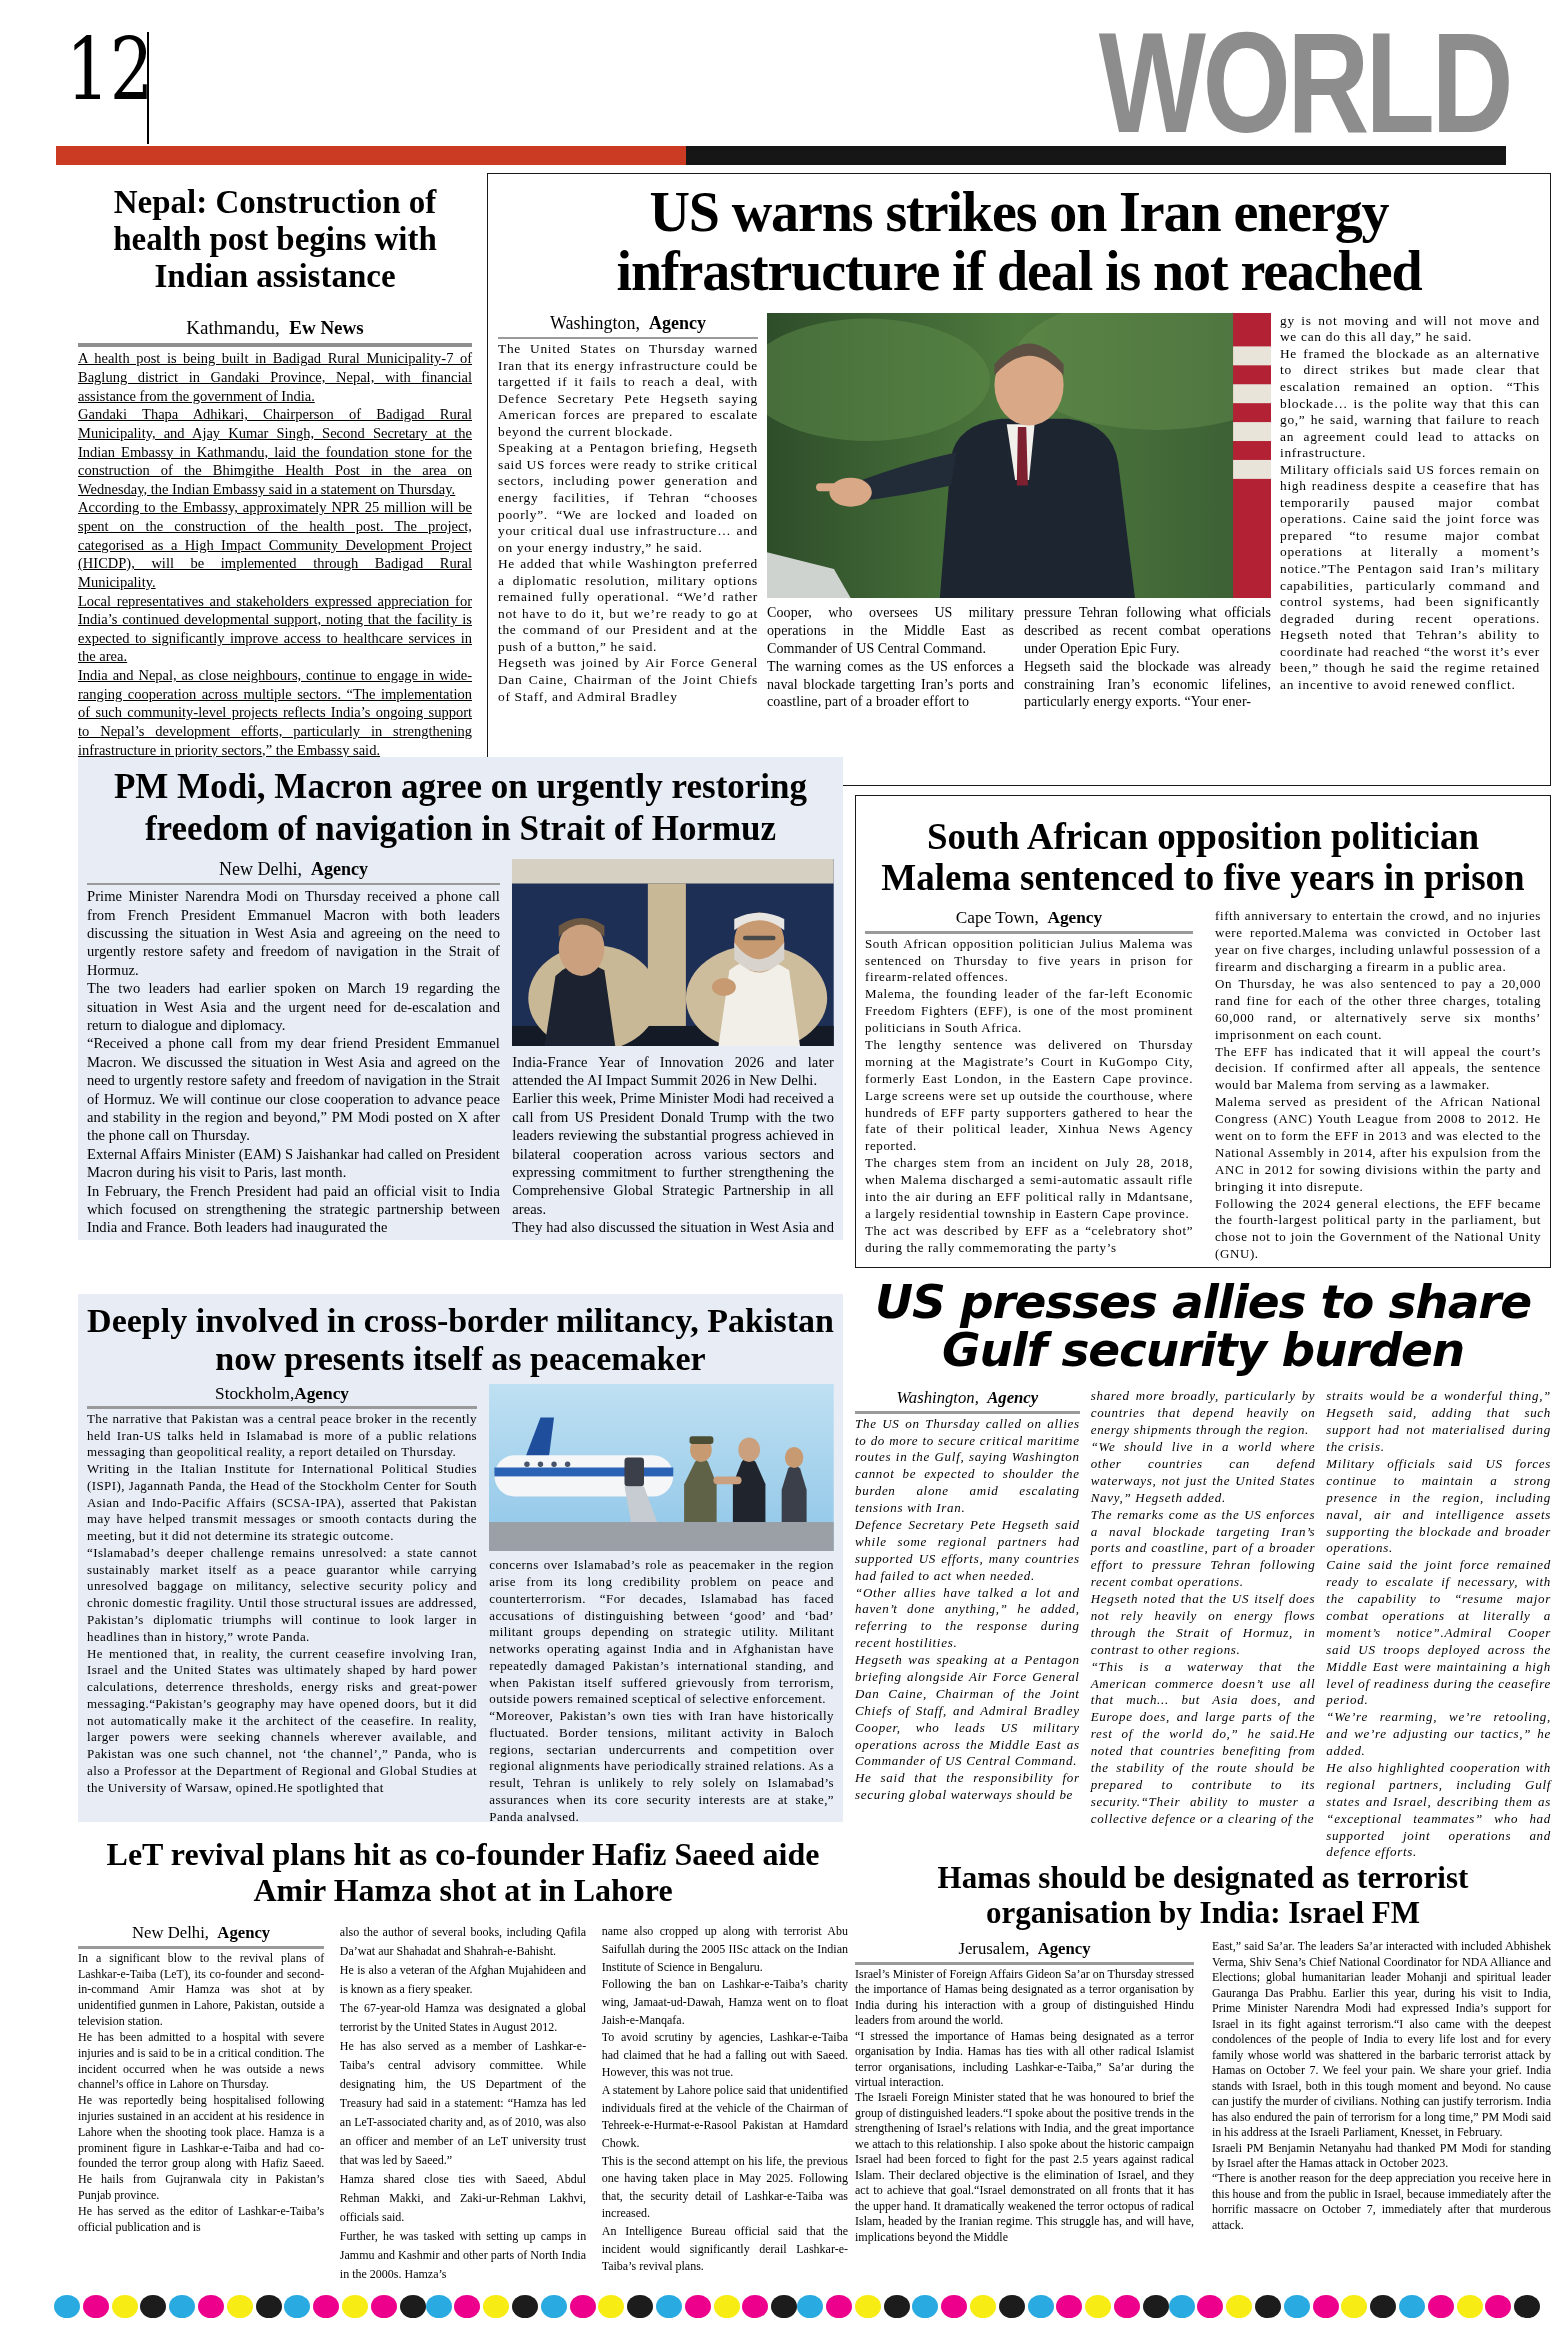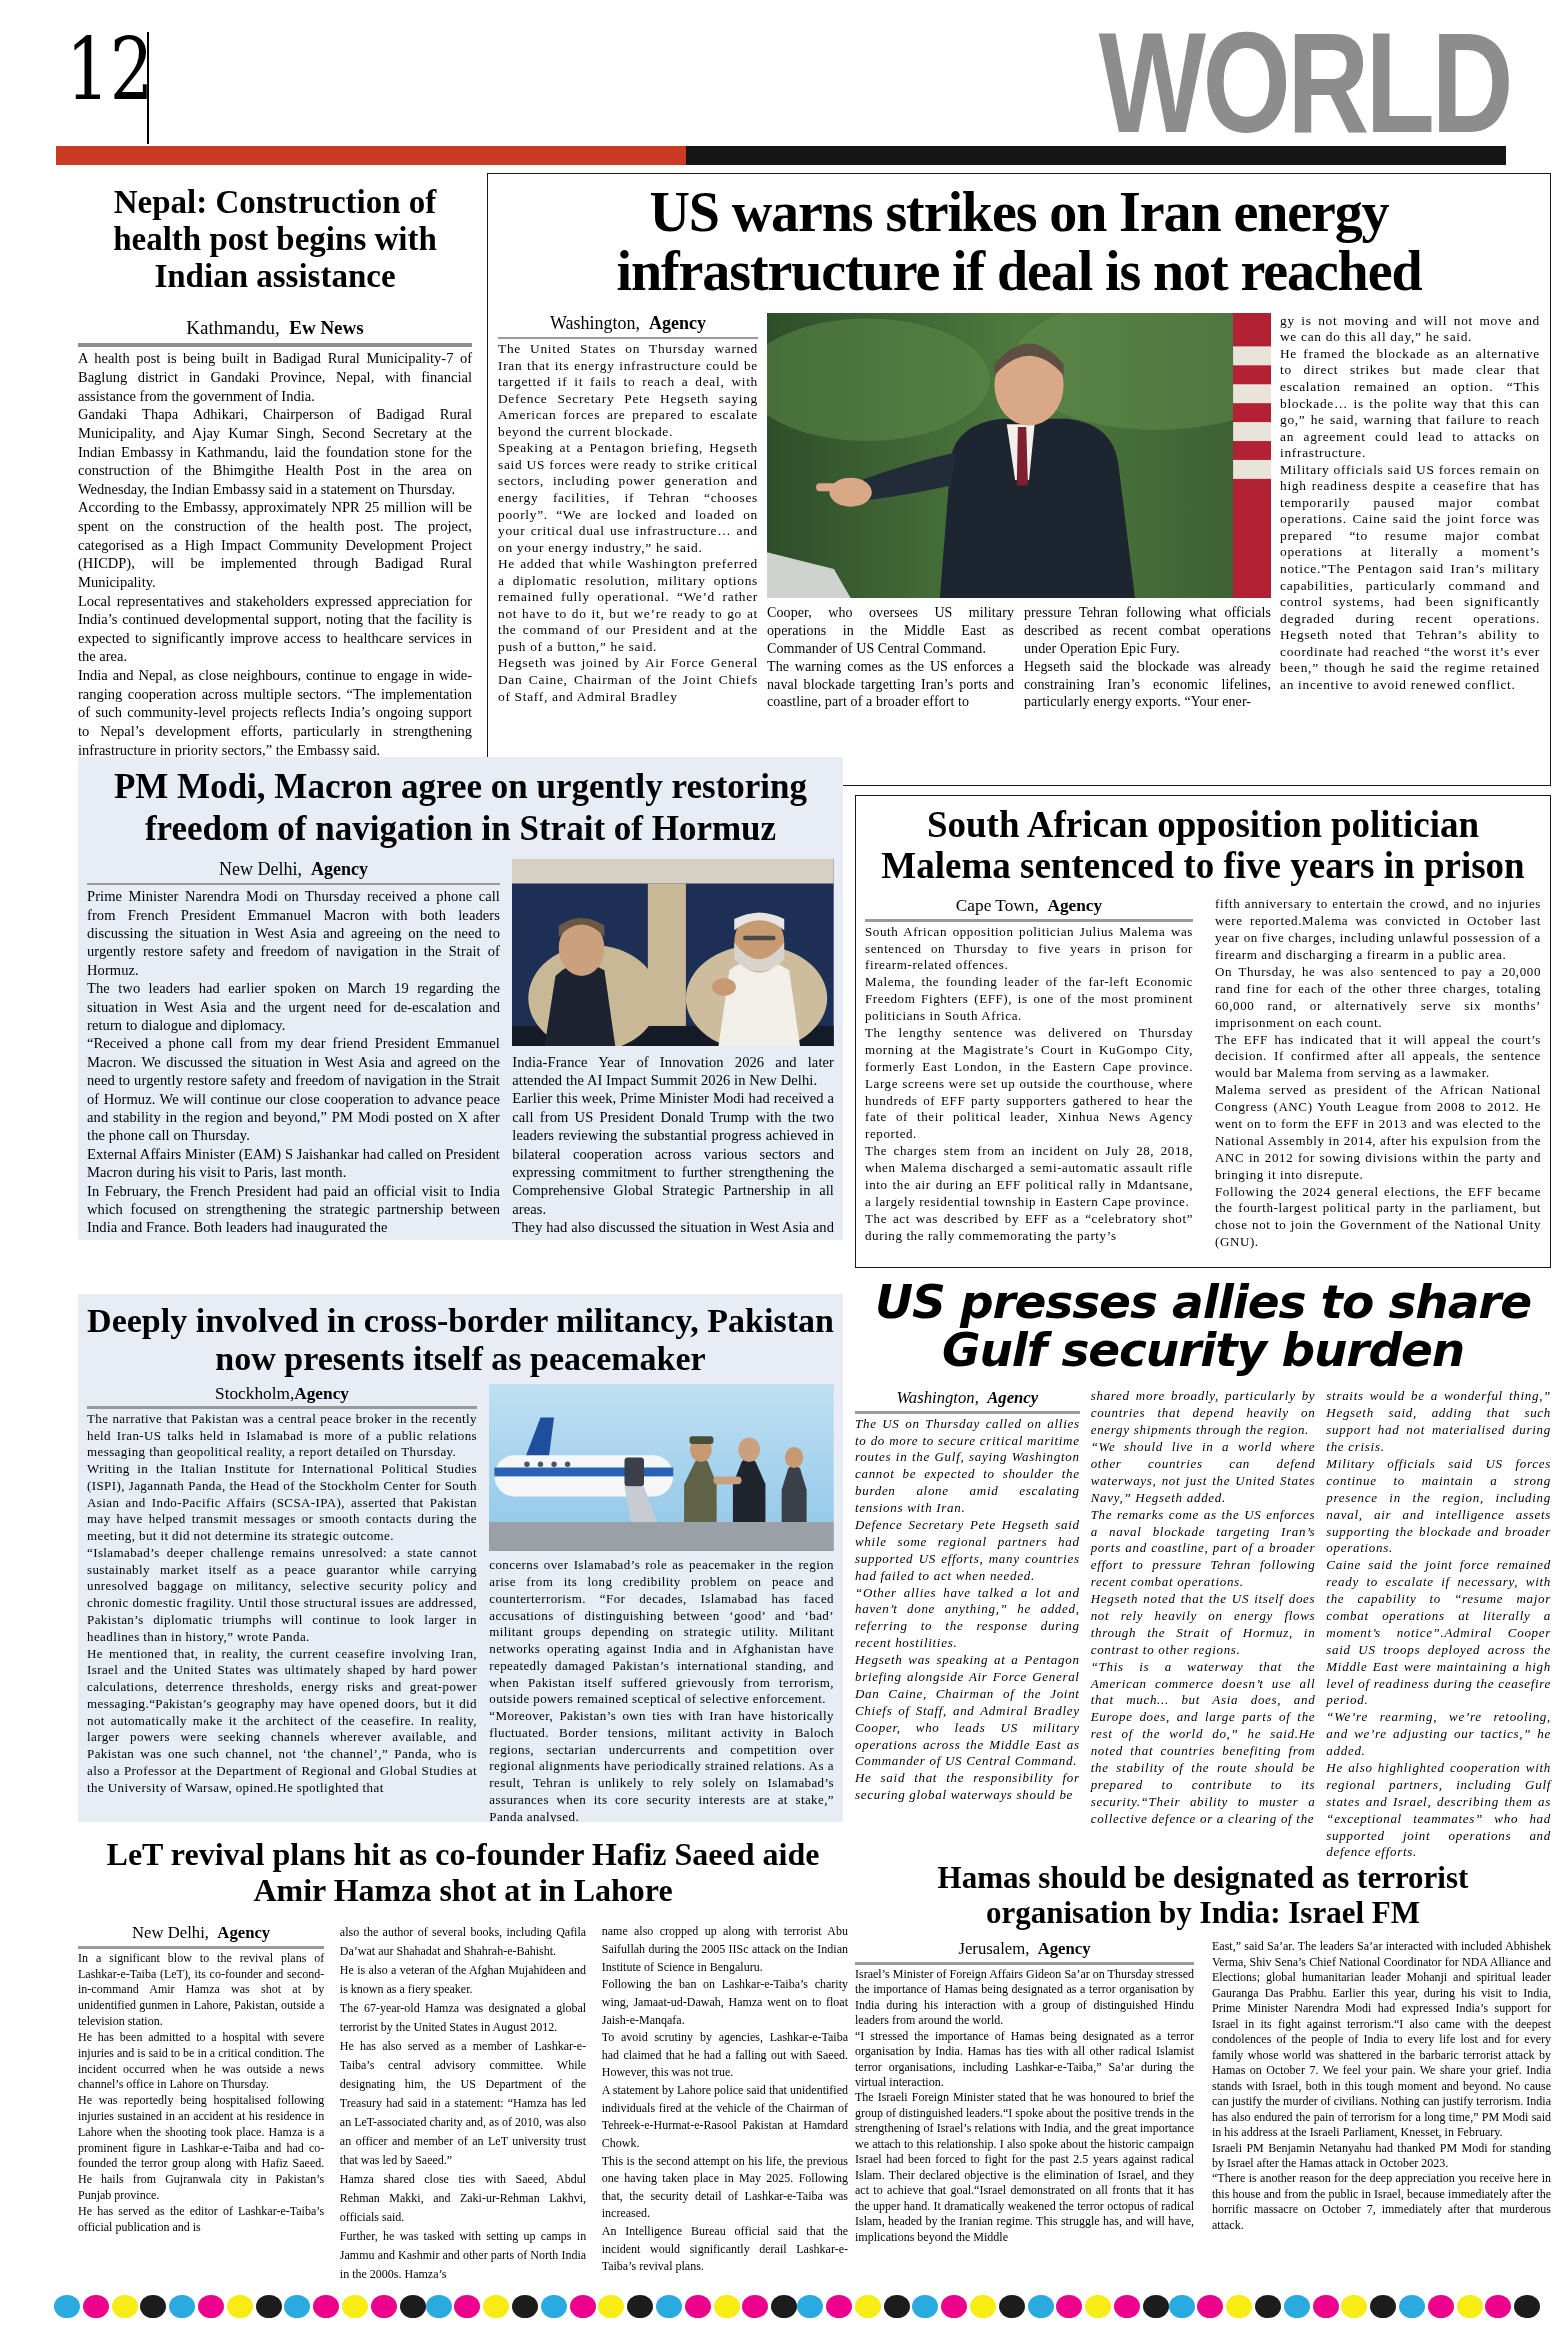--- a/index.html
+++ b/index.html
@@ -25,21 +25,21 @@
   .byline b{font-weight:700;}
   .brule{height:3.9px;background:#8f8f8f;margin:4.5px 0 2.2px 0;}
   .brule-sm{height:2.8px;background:#9a9a9a;margin:2.8px 0 1.7px 0;}
   .body p{margin:0;text-align:justify;}
   section{box-sizing:border-box;margin-left:45px;}
 
   
   .nepal{position:absolute;left:33px;top:184px;width:394px;}
   .hl-nepal{font-size:33px;line-height:1.12;margin:0;}
   .nepal .byline{margin-top:22px;font-size:19px;}
-  .nepal-body p{font-size:14.5px;line-height:1.285;}
+  .nepal-body p{font-size:14.5px;line-height:1.285;text-decoration:underline;}
 
   
   .iranbox{position:absolute;left:442px;top:173px;width:1064px;height:613px;border:1.7px solid #1a1a1a;padding:3.3px 10px;overflow:hidden;background:#fff;}
   .hl-iran{font-size:56px;line-height:1.05;margin:5.6px 0 0 0;letter-spacing:-1.1px;}
   .iran-row{display:flex;gap:9px;margin-top:12.3px;}
   .iran-col{width:260px;flex:0 0 260px;}
   .iran-mid{width:504px;flex:0 0 504px;}
   .iran-body p{font-size:13.4px;line-height:1.235;letter-spacing:0.7px;}
   .iran-photo{width:504px;height:285px;display:block;}
   .iran-caprow{display:flex;gap:10px;margin-top:6.7px;}
@@ -49,21 +49,21 @@
   
   .modi{position:absolute;left:33px;top:757px;width:765px;height:483px;padding:5.6px 9px;overflow:hidden;}
   .hl-modi{font-size:35px;line-height:1.2;margin:3.3px 0 0 0;}
   .modi-row{display:flex;gap:12.3px;margin-top:9px;}
   .modi-c1{width:413px;flex:0 0 413px;}
   .modi-c2{flex:1;}
   .modi-body p{font-size:14.5px;line-height:1.27;letter-spacing:0.1px;}
   .modi-photo{width:100%;height:187px;display:block;margin-bottom:6.7px;}
 
   
-  .malema{position:absolute;left:810px;top:795px;width:696px;height:473px;border:1.7px solid #1a1a1a;padding:3px 9px;overflow:hidden;background:#fff;}
+  .malema{position:absolute;left:810px;top:795px;width:696px;height:473px;border:1.7px solid #1a1a1a;padding:15px 9px;overflow:hidden;background:#fff;}
   .hl-malema{font-size:37px;line-height:1.12;margin:4.5px 0 0 0;}
   .malema-row{display:flex;gap:22px;margin-top:10px;}
   .malema-c1{width:328px;flex:0 0 328px;}
   .malema-c2{flex:1;}
   .malema .byline{font-size:17.3px;}
   .malema-body p{font-size:13px;line-height:1.3;letter-spacing:0.6px;}
 
   
   .pak{position:absolute;left:33px;top:1294px;width:765px;height:528px;padding:4.5px 9px;overflow:hidden;}
   .hl-pak{font-size:34px;line-height:1.12;margin:3.3px 0 0 0;}

